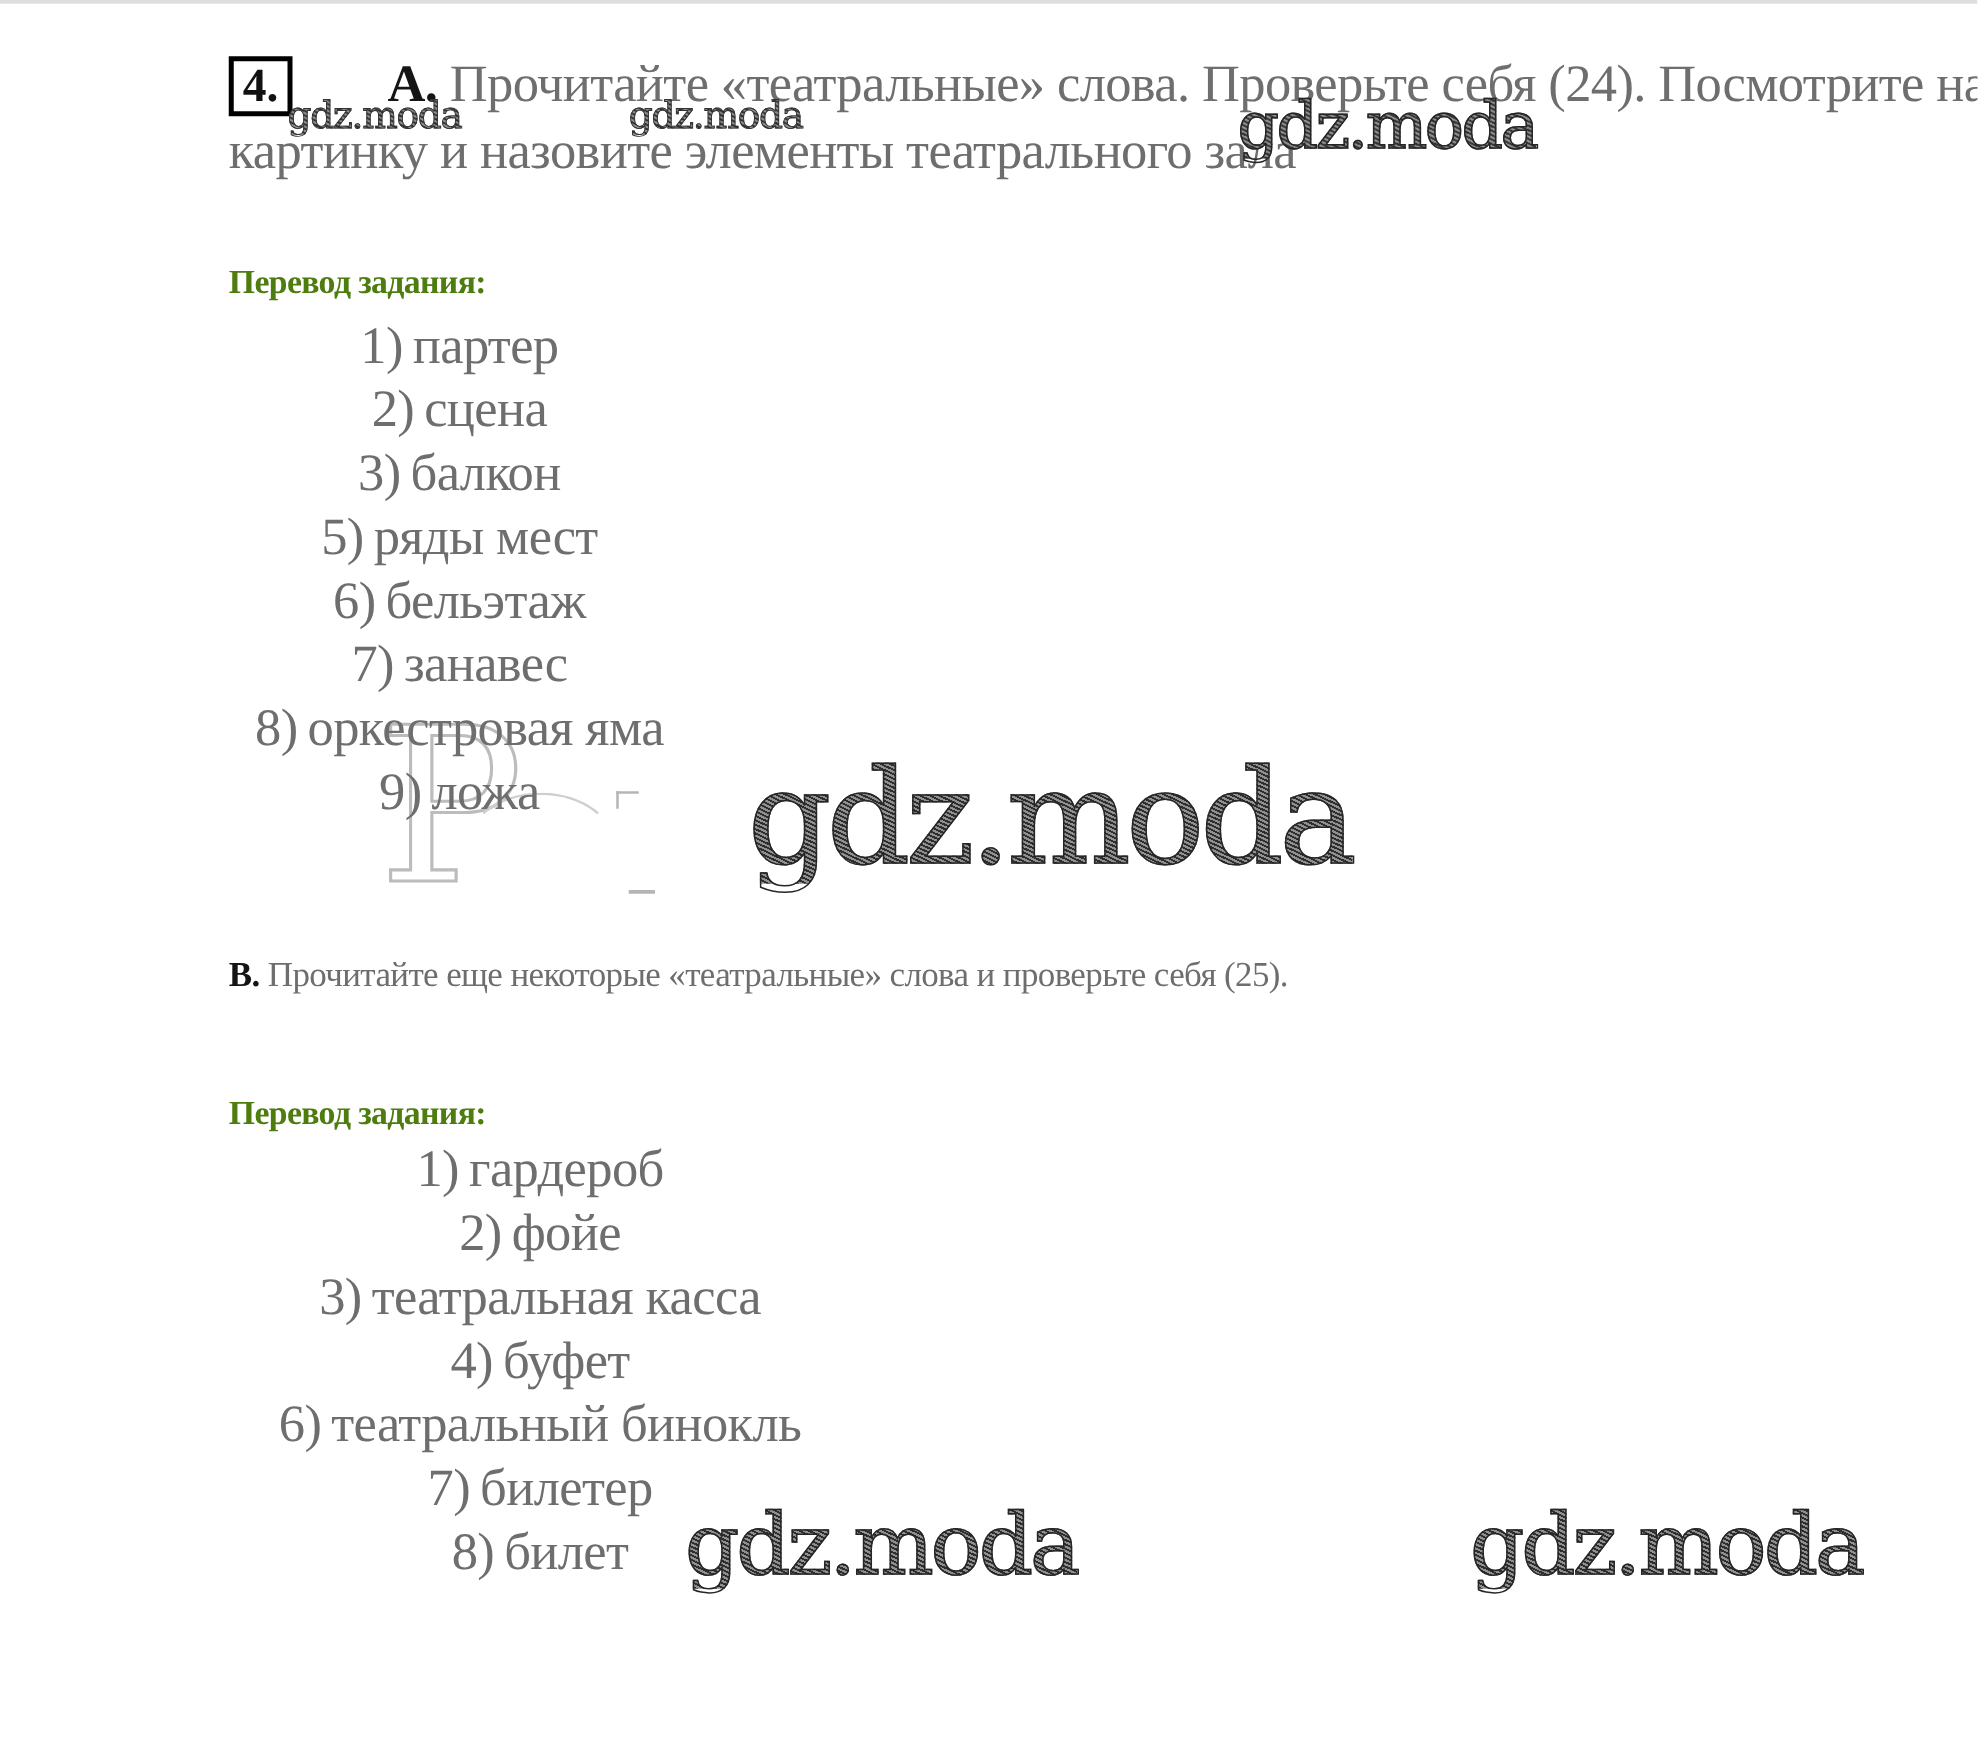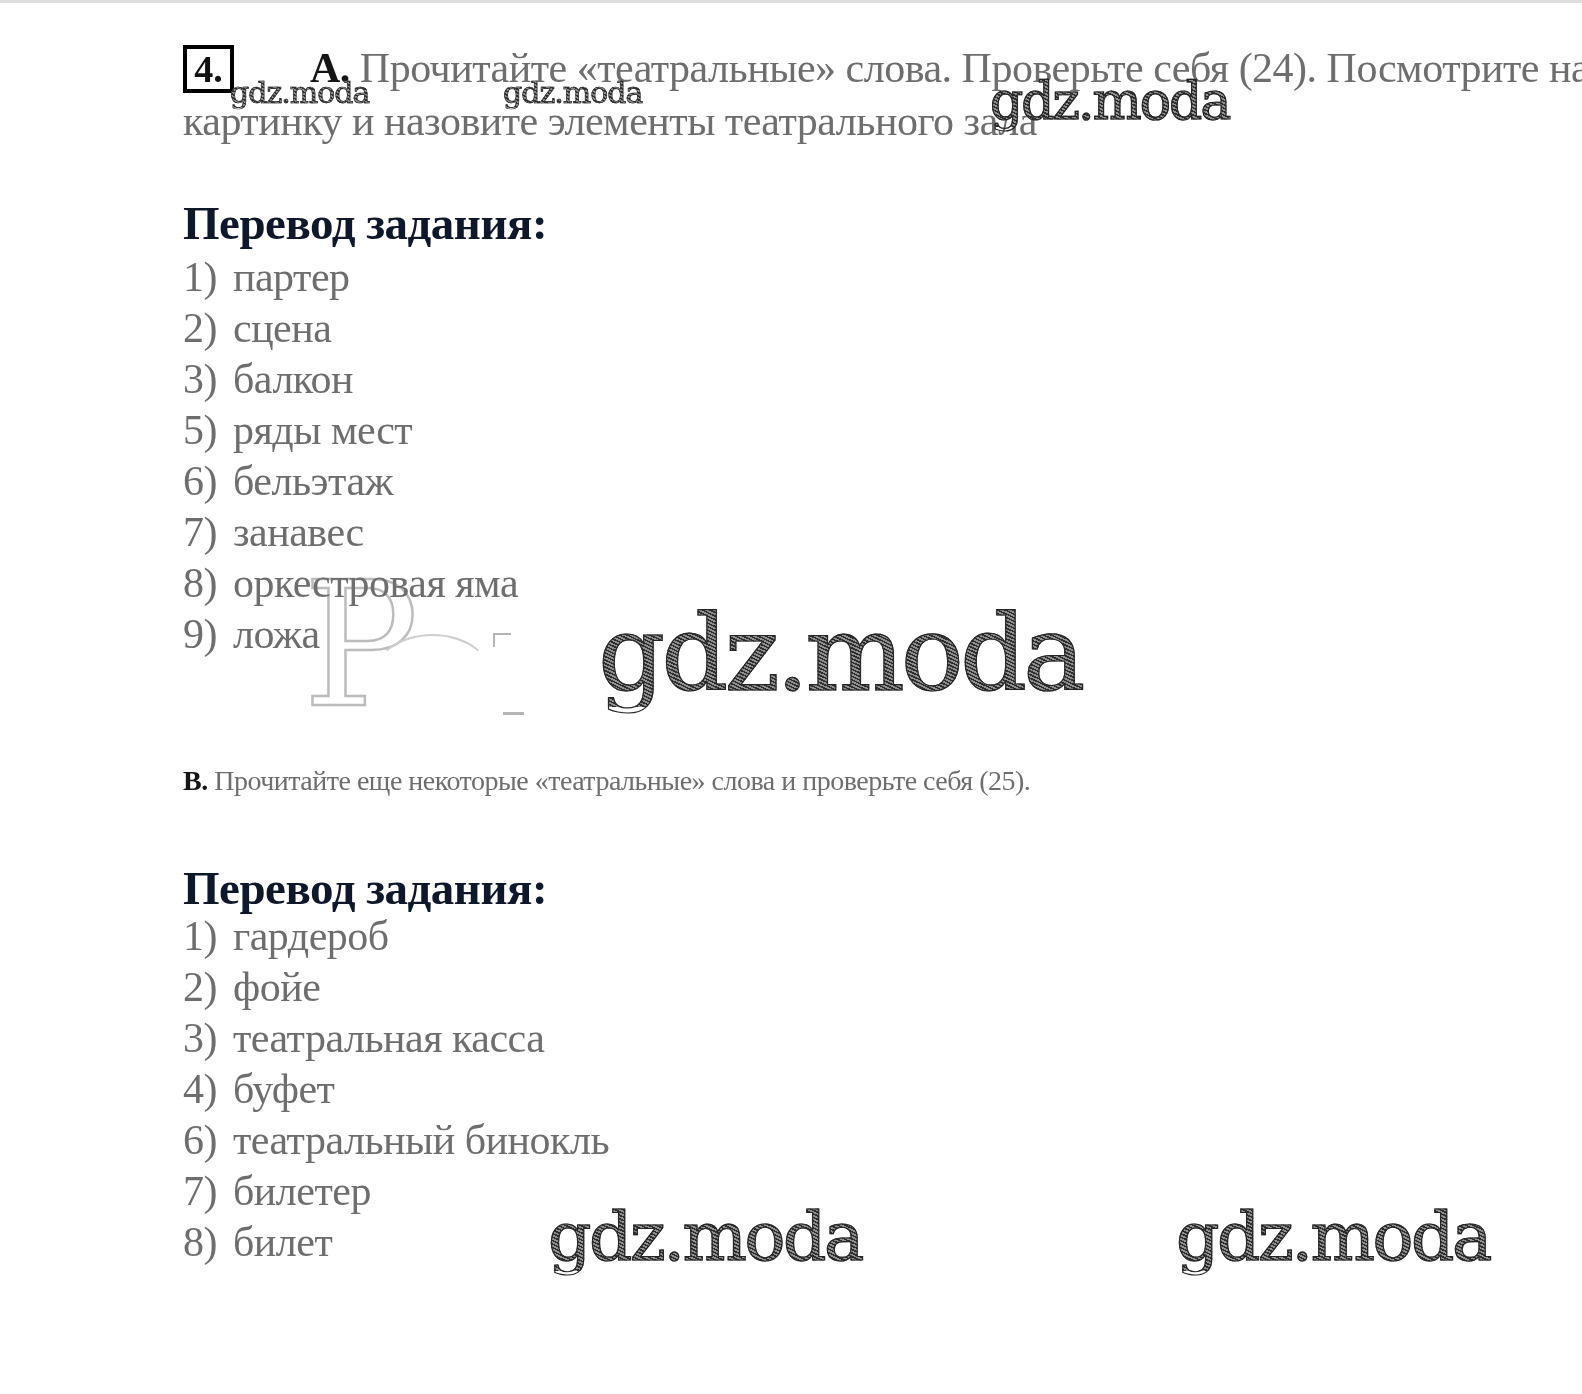--- a/index.html
+++ b/index.html
@@ -31,31 +31,31 @@
     margin-left: 48px;
   }
   .a-line2 {
     position: absolute; left: 183px; top: 100px;
     font-size: 42px; line-height: 1; white-space: nowrap;
     letter-spacing: -0.5px;
   }
   .marker { font-weight: bold; color: #151515; }
   .trans-heading {
     position: absolute; left: 183px;
-    font-size: 47px; font-weight: bold; color: #0f172a;
-    line-height: 1; letter-spacing: -0.5px;
+    font-size: 27px; font-weight: bold; color: #4d7c0f;
+    line-height: 1; letter-spacing: -0.5px; margin-top: 12px;
   }
   .heading-a { top: 200px; }
   .heading-b { top: 865px; }
   .word-list {
-    position: absolute; left: 183px;
-    font-size: 42px; letter-spacing: -0.5px;
+    position: absolute; left: 196px;
+    font-size: 42px; letter-spacing: -0.5px; text-align: center;
   }
   .list-a { top: 252px; }
-  .list-b { top: 911px; }
+  .list-b { top: 911px; margin-left: 19px; }
   .word-list .row { height: 51px; line-height: 51px; white-space: nowrap; }
   .word-list .num { display: inline-block; width: 50px; }
   .b-line {
     position: absolute; left: 183px; top: 767px;
     font-size: 28px; line-height: 1; white-space: nowrap;
     letter-spacing: -0.5px;
   }
   
   .wm {
     position: absolute;

